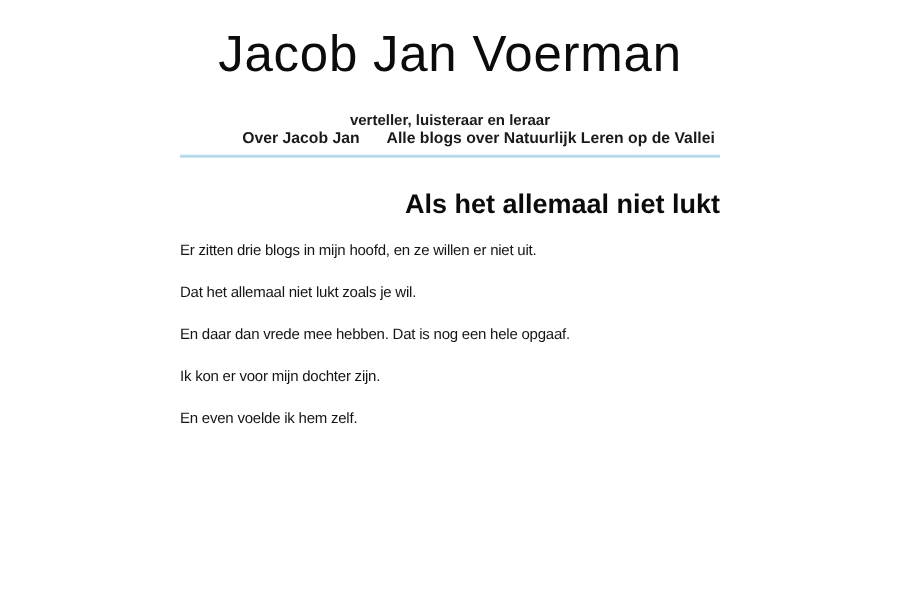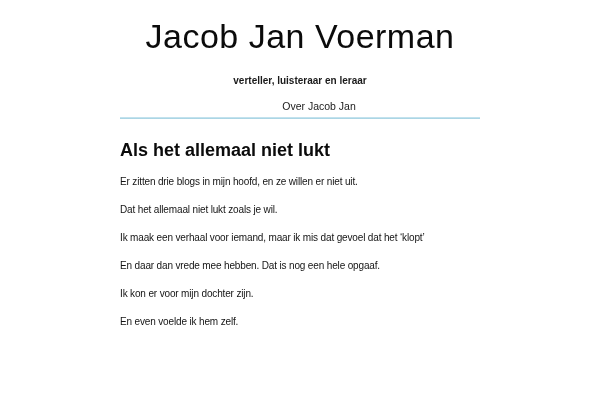--- a/index.html
+++ b/index.html
@@ -29,24 +29,23 @@
     color: #0b0b0b;
   }
   .site-tagline {
     margin-top: 19px;
     font-size: 10px;
     line-height: 11px;
     font-weight: 700;
     color: #1a1a1a;
   }
   .site-nav {
-    margin-top: 14px;
     font-size: 10.5px;
     line-height: 12px;
-    font-weight: 400;
+    font-weight: 700;
     display: flex;
     justify-content: center;
     gap: 18px;
     padding-left: 38px;
   }
   .site-nav a {
     color: #1a1a1a;
     text-decoration: none;
     cursor: pointer;
   }
@@ -59,21 +58,21 @@
   }
   .content {
     width: 360px;
     margin: 0 auto;
   }
   .post-title {
     margin: 20px 0 0 0;
     font-size: 18px;
     line-height: 22px;
     font-weight: 700;
-    text-align: left;
+    text-align: right;
     color: #0b0b0b;
   }
   .post-body p {
     margin: 13px 0 0 0;
     font-size: 10px;
     line-height: 15px;
     font-weight: 400;
     letter-spacing: -0.15px;
     color: #141414;
   }
@@ -84,29 +83,29 @@
 </head>
 <body>
 
 <div class="page">
 
   <header class="site-header">
     <h1 class="site-title">Jacob Jan Voerman</h1>
     <div class="site-tagline">verteller, luisteraar en leraar</div>
     <nav class="site-nav">
       <a>Over Jacob Jan</a>
+      <a>Alle blogs over Natuurlijk Leren op de Vallei</a>
     </nav>
     <div class="header-divider"></div>
   </header>
 
   <main class="content">
     <h2 class="post-title">Als het allemaal niet lukt</h2>
     <div class="post-body">
       <p>Er zitten drie blogs in mijn hoofd, en ze willen er niet uit.</p>
       <p>Dat het allemaal niet lukt zoals je wil.</p>
-      <p>Ik maak een verhaal voor iemand, maar ik mis dat gevoel dat het ‘klopt’</p>
       <p>En daar dan vrede mee hebben. Dat is nog een hele opgaaf.</p>
       <p>Ik kon er voor mijn dochter zijn.</p>
       <p>En even voelde ik hem zelf.</p>
     </div>
   </main>
 
 </div>
 
 </body></html>

